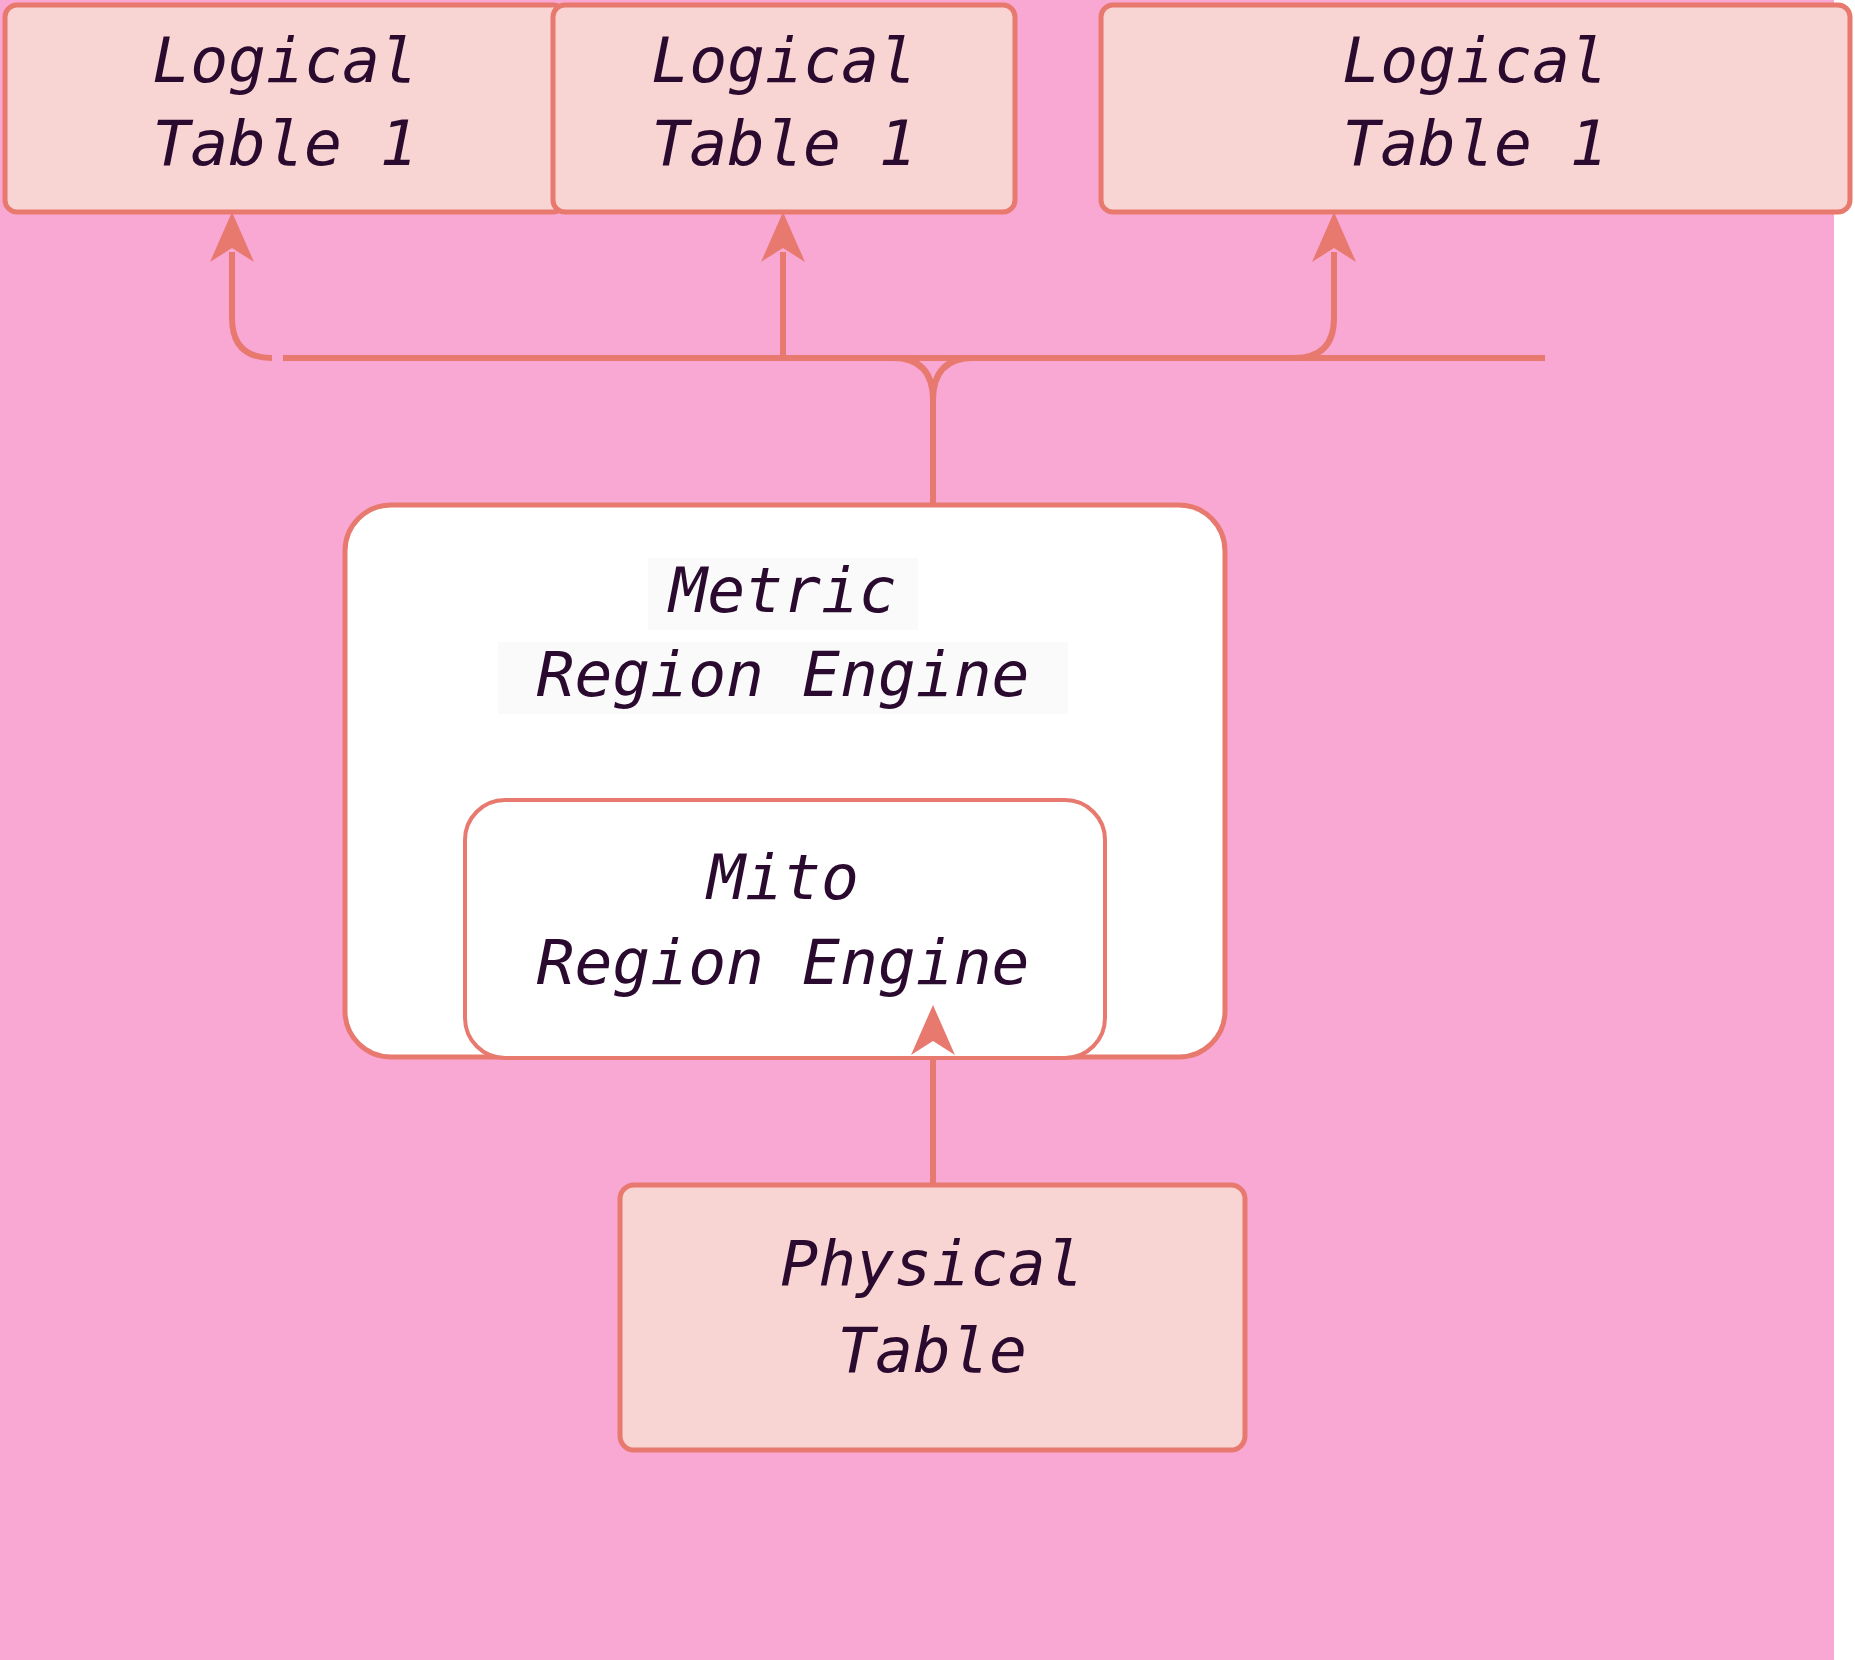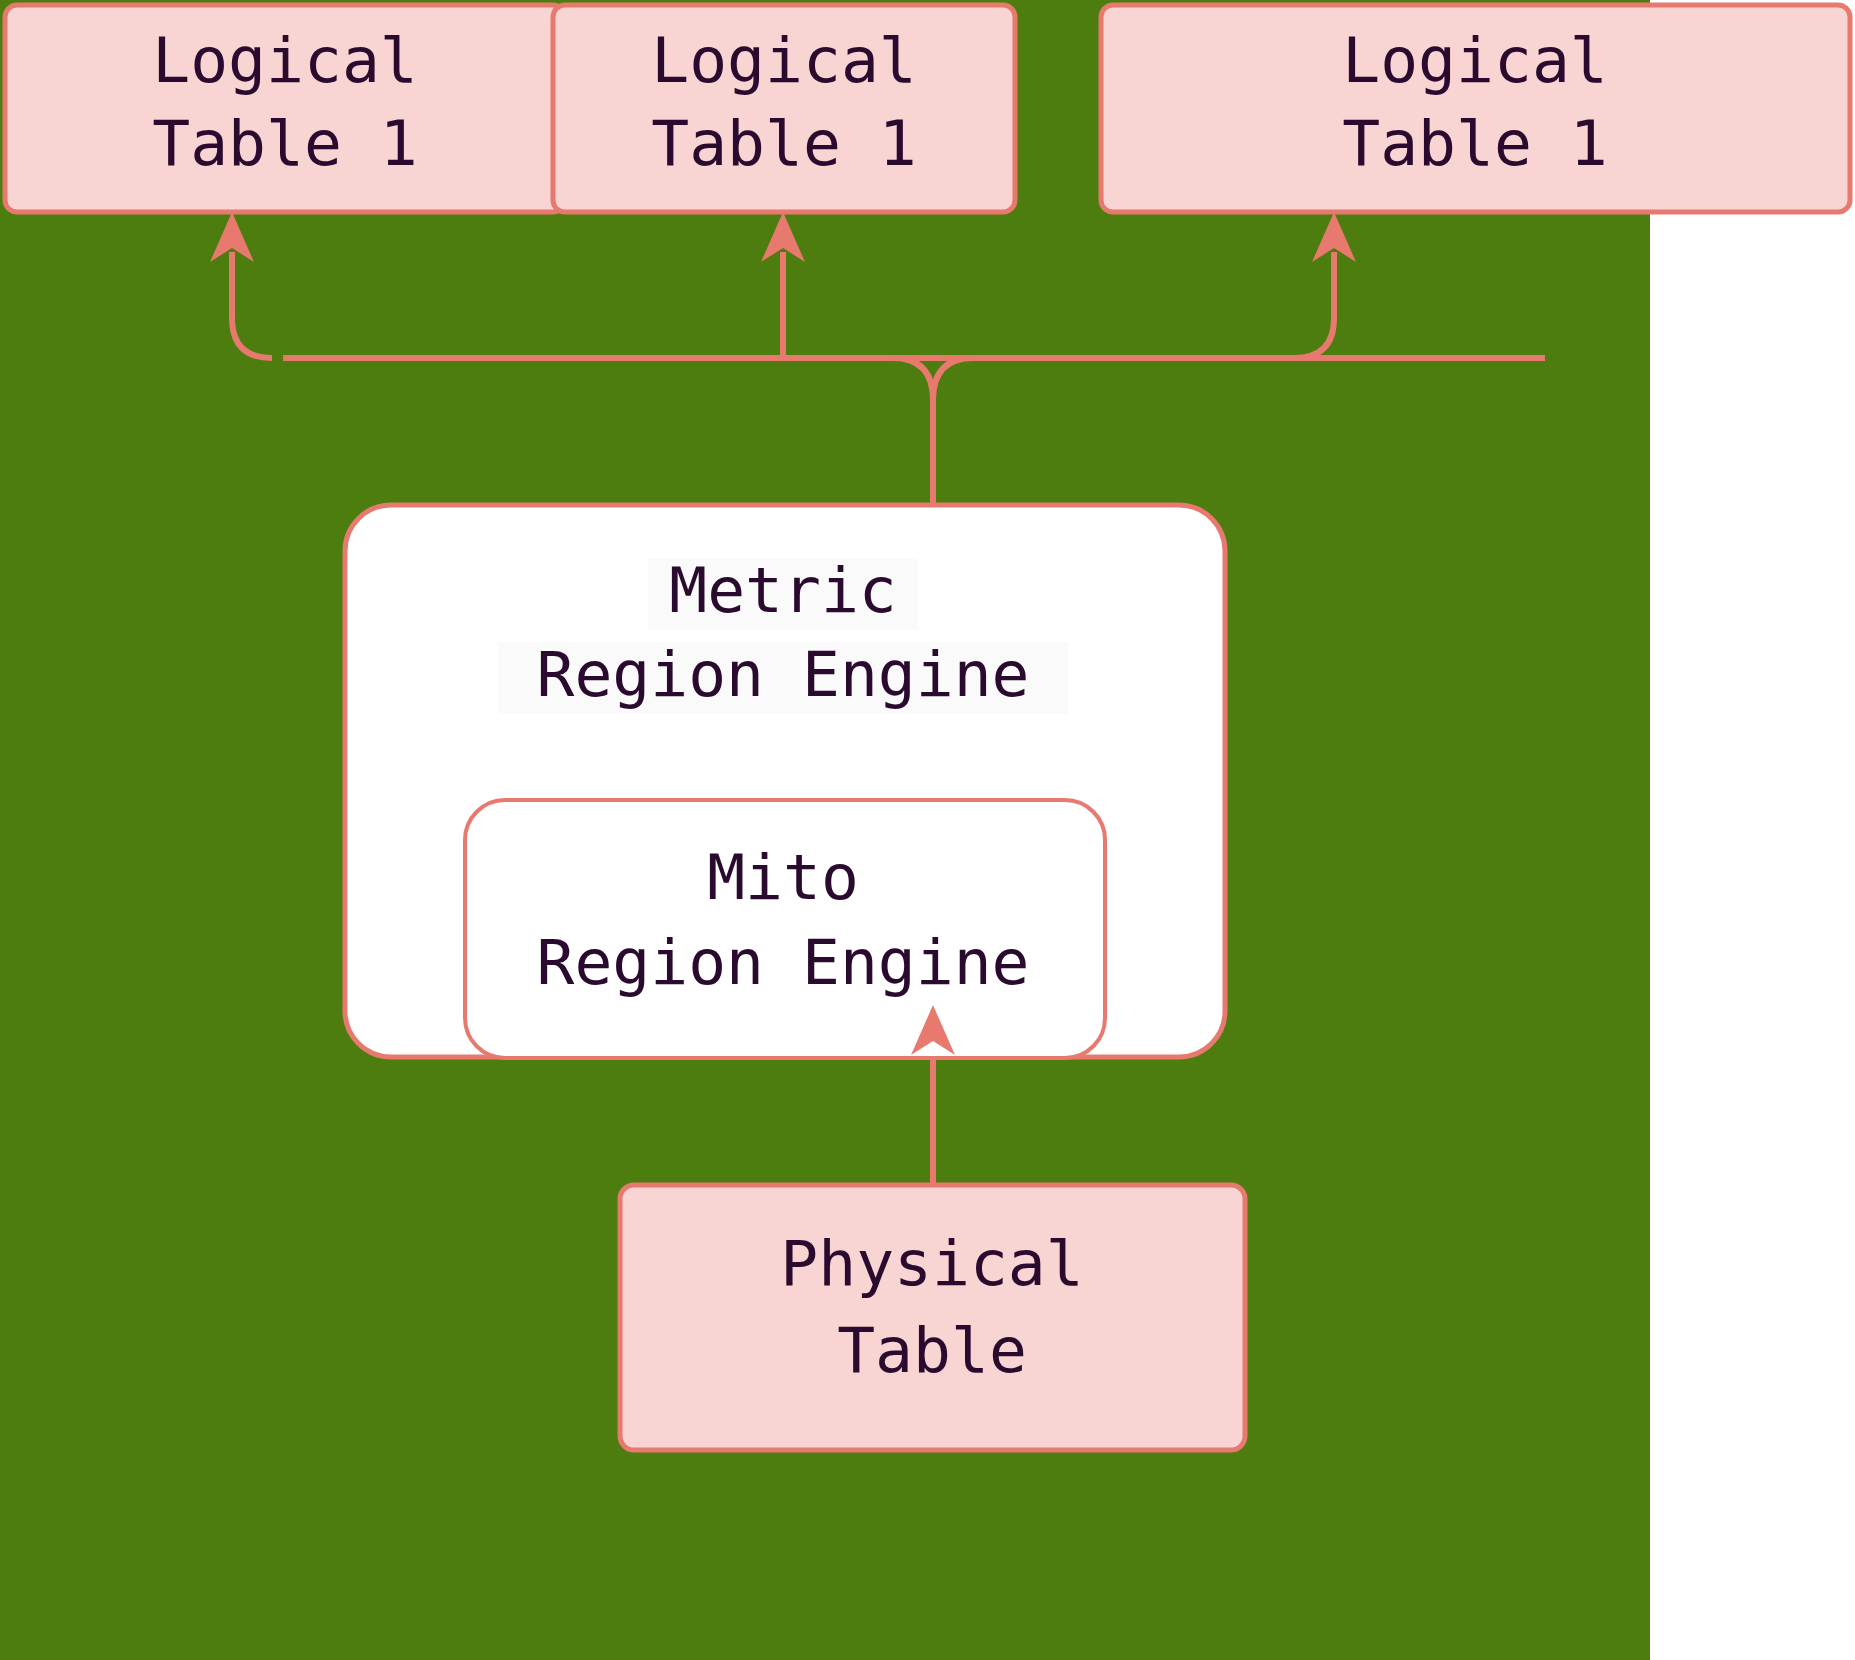--- a/index.html
+++ b/index.html
@@ -8,23 +8,24 @@
     background: #ffffff;
   }
   body {
     width: 1855px;
     height: 1660px;
     font-family: "DejaVu Sans Mono", "Liberation Mono", monospace;
     overflow: hidden;
   }
   #diagram-root {
     position: relative;
-    width: 1650px;
+    width: 1834px;
     height: 1660px;
-    background: #4d7c0f;
+    background: #f9a8d4;
+    font-style: italic;
   }
   svg.diagram-canvas {
     position: absolute;
     top: 0;
     left: 0;
     width: 1855px;
     height: 1660px;
   }
   .node-box-fill {
     fill: #f8d4d2;

